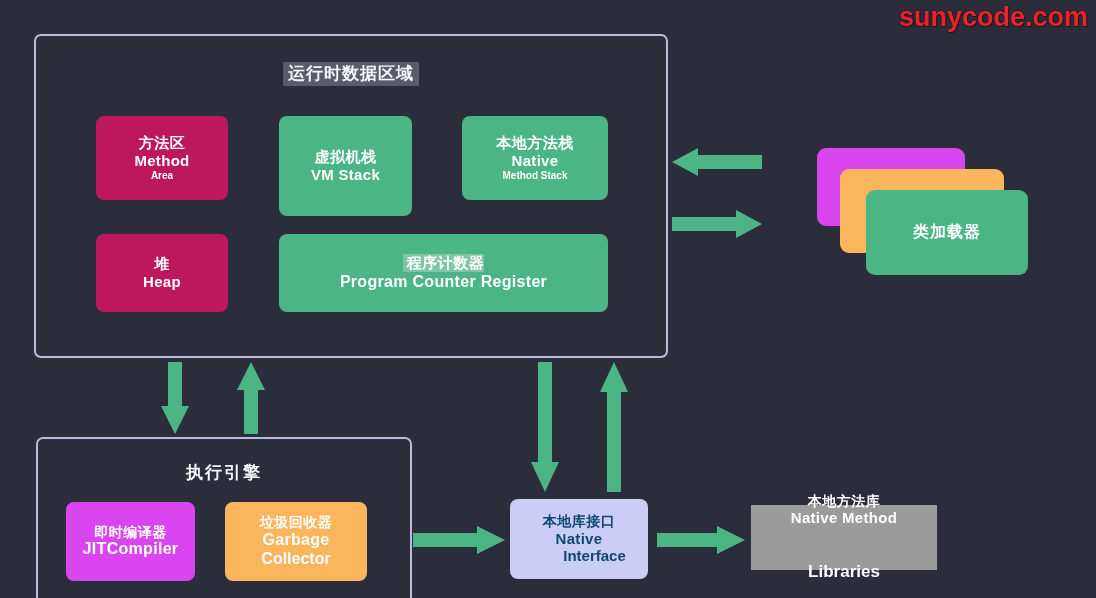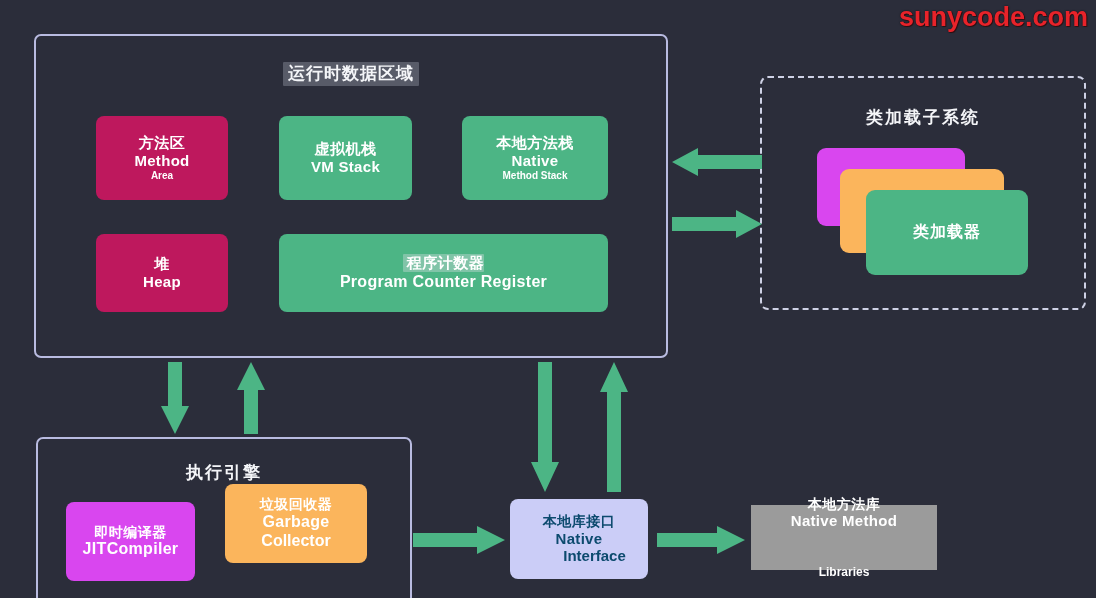--- a/index.html
+++ b/index.html
@@ -126,21 +126,21 @@
       <span class="title-hl">运行时数据区域</span>
     </div>
   </div>
 
   <div class="node purple" style="left:96px; top:116px; width:132px; height:84px;">
     <div class="cn">方法区</div>
     <div class="en">Method</div>
     <div class="en2">Area</div>
   </div>
 
-  <div class="node green" style="left:279px; top:116px; width:133px; height:84px;">
+  <div class="node green" style="left:279px; top:116px; width:133px; height:100px;">
     <div class="cn">虚拟机栈</div>
     <div class="en">VM Stack</div>
   </div>
 
   <div class="node green" style="left:462px; top:116px; width:146px; height:84px;">
     <div class="cn">本地方法栈</div>
     <div class="en">Native</div>
     <div class="en2">Method Stack</div>
   </div>
 
@@ -149,55 +149,52 @@
     <div class="en">Heap</div>
   </div>
 
   <div class="node green" style="left:279px; top:234px; width:329px; height:78px;">
     <div class="cn">
       <span class="hl-sub">程序计数器</span>
     </div>
     <div class="en" style="font-size:16px; margin-top:2px;">Program Counter Register</div>
   </div>
 
-  <div class="container-dashed" style="left:760px; top:76px; width:322px; height:230px;">
-    <div class="container-title" style="top:28px; letter-spacing:2px;">类加载子系统</div>
-  </div>
 
   <div class="card pink" style="left:817px; top:148px; width:148px; height:78px;"></div>
   <div class="card orange" style="left:840px; top:169px; width:164px; height:84px;"></div>
   <div class="node green card" style="left:866px; top:190px; width:162px; height:85px;">
     <div class="cn" style="font-size:16px; letter-spacing:1px;">类加载器</div>
   </div>
 
   <div class="container" style="left:36px; top:437px; width:372px; height:175px;">
     <div class="container-title" style="top:22px; letter-spacing:2px;">执行引擎</div>
   </div>
 
   <div class="node pink" style="left:66px; top:502px; width:129px; height:79px;">
     <div class="cn" style="font-size:14px;">即时编译器</div>
     <div class="en" style="font-size:16px;">JITCompiler</div>
   </div>
 
-  <div class="node orange" style="left:225px; top:484px; width:142px; height:79px;">
+  <div class="node orange" style="left:225px; top:502px; width:142px; height:79px;">
     <div class="cn" style="font-size:14px;">垃圾回收器</div>
     <div class="en" style="font-size:16px;">Garbage</div>
     <div class="en2" style="font-size:16px;">Collector</div>
   </div>
 
   <div class="node lav" style="left:510px; top:499px; width:138px; height:80px;">
     <div class="cn" style="font-size:14px;">本地库接口</div>
     <div class="en" style="font-size:15px;">Native</div>
     <div class="en2" style="font-size:15px;padding-left:31px;">Interface</div>
   </div>
 
   <div class="node gray" style="left:751px; top:505px; width:186px; height:65px;">
     <div class="cn" style="font-size:14px;">本地方法库</div>
     <div class="en" style="font-size:15px;">Native Method</div>
-    <div class="en2" style="font-size:12px;margin-top:35px;">Libraries</div>
+    <div class="en2" style="font-size:17px;margin-top:35px;">Libraries</div>
   </div>
 
   <div class="arrow" style="left:672px; top:145px;">
     <svg width="90" height="34" viewBox="0 0 90 34">
       <polygon points="0,17 26,3 26,10 90,10 90,24 26,24 26,31" fill="#4cb585"></polygon>
     </svg>
   </div>
 
   <div class="arrow" style="left:672px; top:207px;">
     <svg width="90" height="34" viewBox="0 0 90 34">

